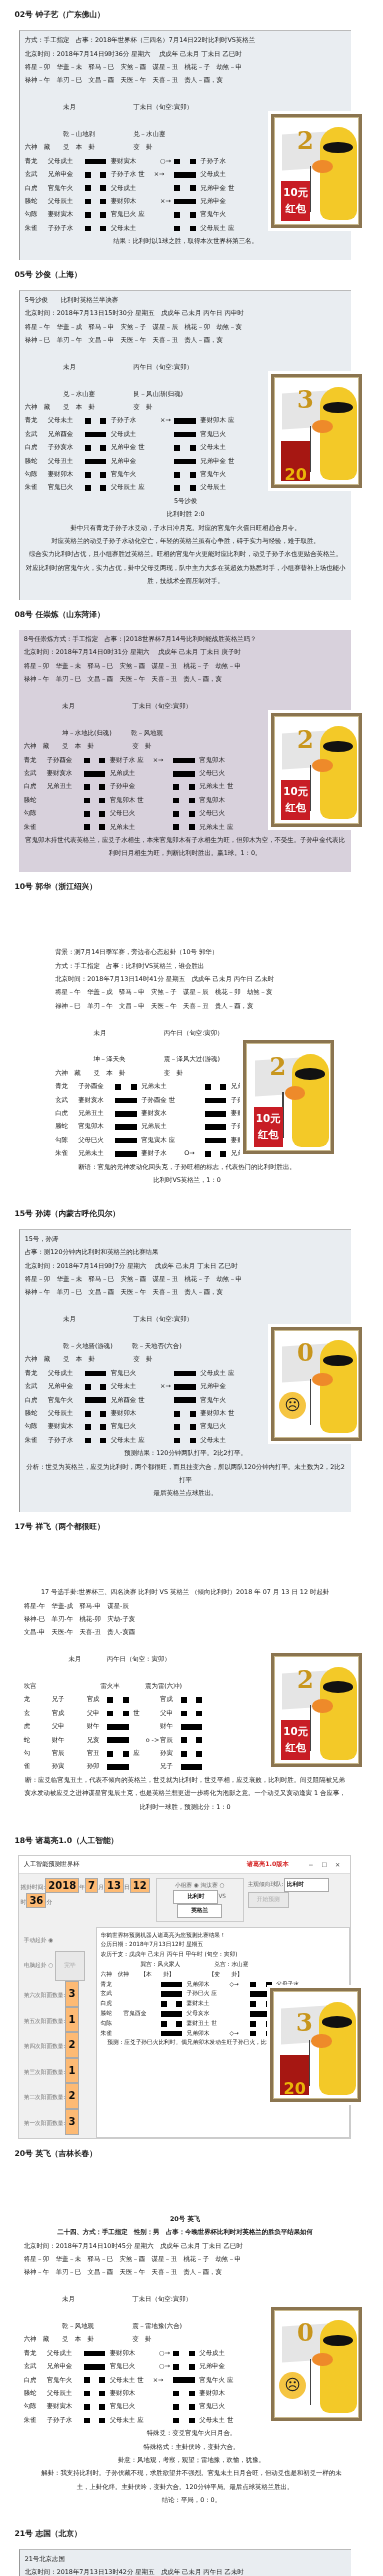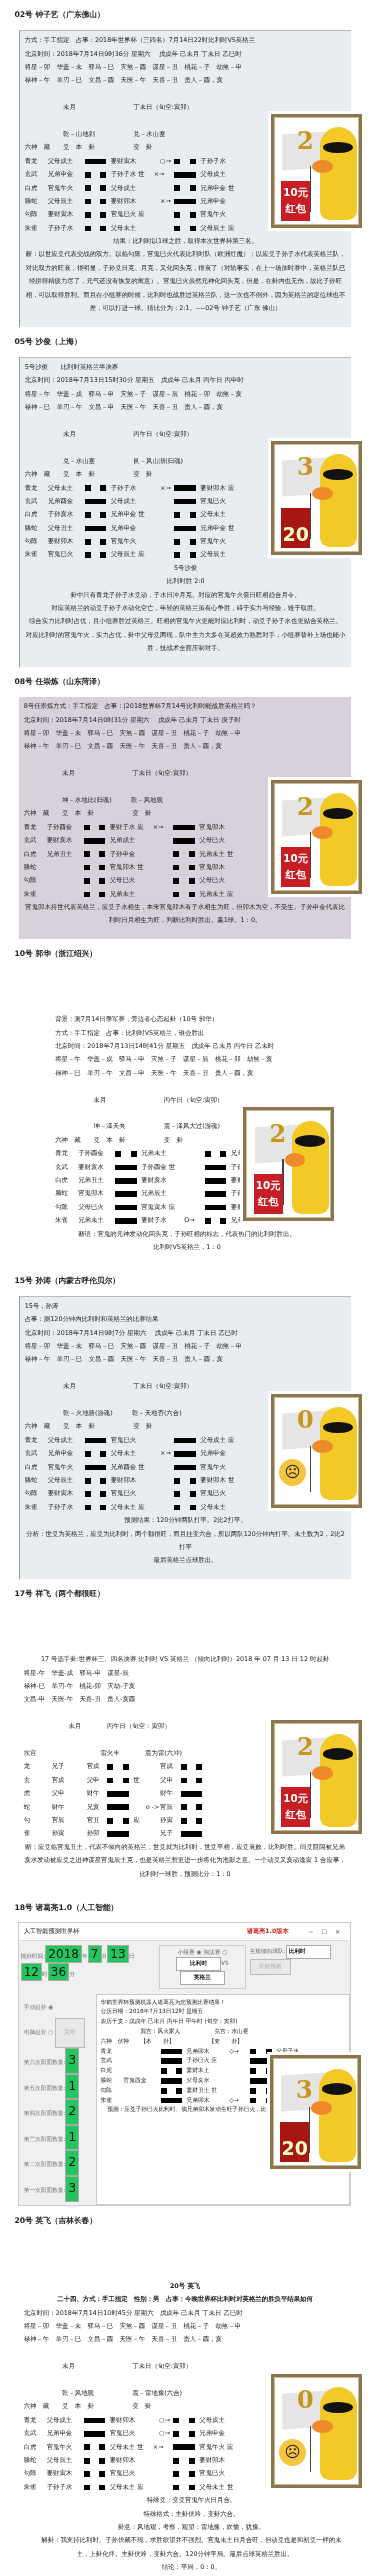--- a/index.html
+++ b/index.html
@@ -25,29 +25,29 @@
   .yin span { display: inline-block; width: 6.2px; height: 5.7px; background: #000; }
   .prize { position: absolute; right: -14.4px; width: 97px; height: 120px; background: #fff; padding: 3.1px; }
   .prize .frame { width: 100%; height: 100%; border: 3.1px solid #8b7550; box-shadow: inset 0 0 0 1px #c9b98e; background: #fff; position: relative; overflow: hidden; }
   .duck-sign { position: absolute; left: 8.2px; top: 15.5px; width: 46px; height: 36px; background: #e5e5e5; transform: skewY(-4deg); }
   .duck-num { position: absolute; left: 23px; top: 16.5px; font-family: "DejaVu Serif", serif; font-weight: bold; font-size: 24px; color: #c8961d; }
   .duck-body { position: absolute; right: 2.1px; top: 10.3px; width: 37px; height: 93px; background: #f3c928; border-radius: 20.6px 20.6px 10.3px 10.3px; }
   .duck-beak { position: absolute; right: 26px; top: 43px; width: 20.6px; height: 13.4px; background: #ee8a2a; border-radius: 50%; }
   .duck-glasses { position: absolute; right: 6.2px; top: 25px; width: 30px; height: 11.3px; background: #111; border-radius: 50%; }
   .duck-stick { position: absolute; left: 36px; top: 49px; width: 1.5px; height: 46px; background: #444; }
   .badge { position: absolute; left: 7.2px; top: 64px; width: 29px; height: 40px; background: #c81d25; color: #fff; font-weight: bold; font-size: 10.3px; line-height: 15.5px; text-align: center; padding-top: 4.1px; }
-  .badge.twenty { background: #a61712; color: #fef9c3; font-size: 19px; line-height: 36px; padding-top: 8px; }
+  .badge.twenty { background: #a61712; color: #eab308; font-size: 16px; line-height: 36px; padding-top: 16px; }
   .sad { position: absolute; left: 5.2px; top: 62px; width: 27px; height: 27px; border-radius: 50%; background: #f5c542; text-align: center; font-size: 15.5px; line-height: 27px; }
   .win-title { display: flex; align-items: center; height: 17.5px; background: #fff; border-bottom: 0.5px solid #ddd; font-size: 6.2px; padding: 0 5.2px; }
   .win-title .title { flex: 1; }
   .win-title .ver { color: #d62a2a; font-weight: bold; margin-right: 15.5px; }
   .win-ctrl { width: 13.4px; text-align: center; color: #555; }
   .app { margin-left: 17.5px; width: 333px; background: #f0f0f0; border: 0.5px solid #ccc; position: relative; }
   .app-top { display: flex; padding: 4.1px 2.1px; gap: 4.1px; font-size: 5.7px; color: #666; align-items: flex-start; }
-  .num-box { display: inline-block; background: #22c55e; border: 0.5px solid #aaa; padding: 1px 2.1px; font-weight: normal; color: #111; font-size: 12px; }
+  .num-box { display: inline-block; background: #fdba74; border: 0.5px solid #aaa; padding: 1px 2.1px; font-weight: bold; color: #111; font-size: 10px; }
   .match-box { border: 0.5px solid #ccc; padding: 3.1px; text-align: center; }
   .team { display: inline-block; width: 45px; background: #fff; border: 0.5px solid #aaa; padding: 2.1px; font-weight: bold; color: #111; }
   .app-body { display: flex; }
   .app-left { width: 77px; padding: 3.1px 5.2px; font-size: 5.7px; color: #777; line-height: 21.6px; }
   .app-right { flex: 1; background: #fff; border: 0.5px solid #ccc; padding: 3.1px 4.1px; font-size: 5.7px; line-height: 9.8px; color: #222; min-height: 118px; }
   .btn { display: inline-block; border: 0.5px solid #bbb; background: #e8e8e8; color: #aaa; padding: 3.1px 8.2px; }
 </style>
 </head>
 <body>
 
@@ -64,21 +64,20 @@
         <div class="gap"></div>
         <div class="line">　　　　　　乾－山地剥　　　　　　兑－水山蹇</div>
         <div class="line">六神　藏　　爻　本　卦　　　　　　变　卦</div>
         <div class="yao-row"><span class="c-god">青龙</span><span class="c-hid">父母戌土</span><span class="c-line"><span class="yang"></span></span><span class="c-name">妻财寅木</span><span class="c-mv">　○→</span><span class="c-line"><span class="yin"><span></span><span></span></span></span><span class="c-name">子孙子水</span></div>
         <div class="yao-row"><span class="c-god">玄武</span><span class="c-hid">兄弟申金</span><span class="c-line"><span class="yin"><span></span><span></span></span></span><span class="c-name">子孙子水 世</span><span class="c-mv">×→</span><span class="c-line"><span class="yang"></span></span><span class="c-name">父母戌土</span></div>
         <div class="yao-row"><span class="c-god">白虎</span><span class="c-hid">官鬼午火</span><span class="c-line"><span class="yin"><span></span><span></span></span></span><span class="c-name">父母戌土</span><span class="c-mv"></span><span class="c-line"><span class="yin"><span></span><span></span></span></span><span class="c-name">兄弟申金 世</span></div>
         <div class="yao-row"><span class="c-god">螣蛇</span><span class="c-hid">父母辰土</span><span class="c-line"><span class="yin"><span></span><span></span></span></span><span class="c-name">妻财卯木</span><span class="c-mv">　×→</span><span class="c-line"><span class="yang"></span></span><span class="c-name">兄弟申金</span></div>
         <div class="yao-row"><span class="c-god">勾陈</span><span class="c-hid">妻财寅木</span><span class="c-line"><span class="yin"><span></span><span></span></span></span><span class="c-name">官鬼巳火 应</span><span class="c-mv"></span><span class="c-line"><span class="yin"><span></span><span></span></span></span><span class="c-name">官鬼午火</span></div>
         <div class="yao-row"><span class="c-god">朱雀</span><span class="c-hid">子孙子水</span><span class="c-line"><span class="yin"><span></span><span></span></span></span><span class="c-name">父母未土</span><span class="c-mv"></span><span class="c-line"><span class="yin"><span></span><span></span></span></span><span class="c-name">父母辰土 应</span></div>
         <div class="para">结果：比利时以1球之胜，取得本次世界杯第三名。</div>
-        <div class="para">断：以世应爻代表交战的双方。以临勾陈，官鬼巳火代表比利时队（欧洲红魔）；以应爻子孙子水代表英格兰队，对比双方的旺衰，很明显，子孙爻日克、月克，又化回头克，很衰了（对轨事实，在上一场加时赛中，英格兰队已经拼得精疲力尽了，元气还没有恢复的寓意）。官鬼巳火虽然元神化回头克，但是，在卦内也无伤，故比子孙旺相，可以取得胜利。而且在小组赛的时候，比利时也战胜过英格兰队，这一次也不例外，因为英格兰的定位球也不差，可以打进一球。猜比分为：2:1。----02号 钟子艺（广东 佛山）</div>
         <div class="prize" style="top: 80px;">
           <div class="frame">
             <div class="duck-sign"></div>
             <div class="duck-stick"></div>
             <div class="duck-body"></div>
             <div class="duck-glasses"></div>
             <div class="duck-beak"></div>
             <div class="duck-num">2</div>
             <div class="badge" style="white-space: pre;">10元
 红包</div>

